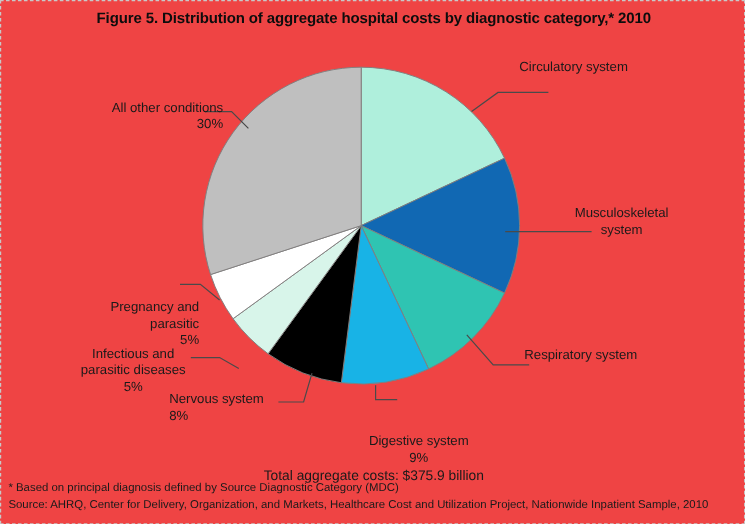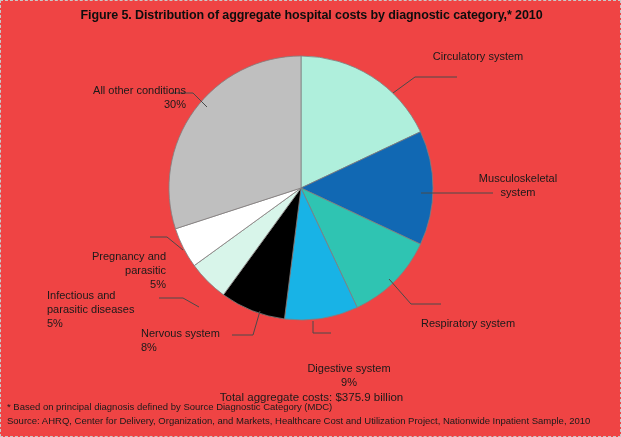--- a/index.html
+++ b/index.html
@@ -46,26 +46,26 @@
     position: absolute;
     font-size: 11px;
     line-height: 14px;
     color: #1a1a1a;
     white-space: nowrap;
   }
   .pie-label .pct { display: block; }
 
   #label-all-other      { left: 35px;  top: 82px;  width: 150px; text-align: right; }
   #label-pregnancy      { left: 55px;  top: 228px; width: 110px; text-align: right; margin-top: 20px; }
-  #label-infectious     { left: 46px;  top: 287px; width: 128px; }
+  #label-infectious     { left: 46px;  top: 287px; width: 128px; text-align: center; }
   #label-nervous        { left: 140px; top: 325px; width: 108px; text-align: left; }
   #label-digestive      { left: 288px; top: 337px; width: 120px; text-align: center; margin-top: 23px; }
   #label-circulatory    { left: 417px; top: 48px;  width: 120px; text-align: center; }
   #label-musculoskeletal{ left: 462px; top: 170px; width: 110px; text-align: center; }
-  #label-respiratory    { left: 420px; top: 288px; width: 126px; text-align: left; margin-top: 27px; }
+  #label-respiratory    { left: 420px; top: 288px; width: 126px; text-align: center; }
 
   
   #leaders {
     position: absolute;
     left: 0; top: 0;
     width: 621px; height: 437px;
     pointer-events: none;
   }
   
   #total-costs {

